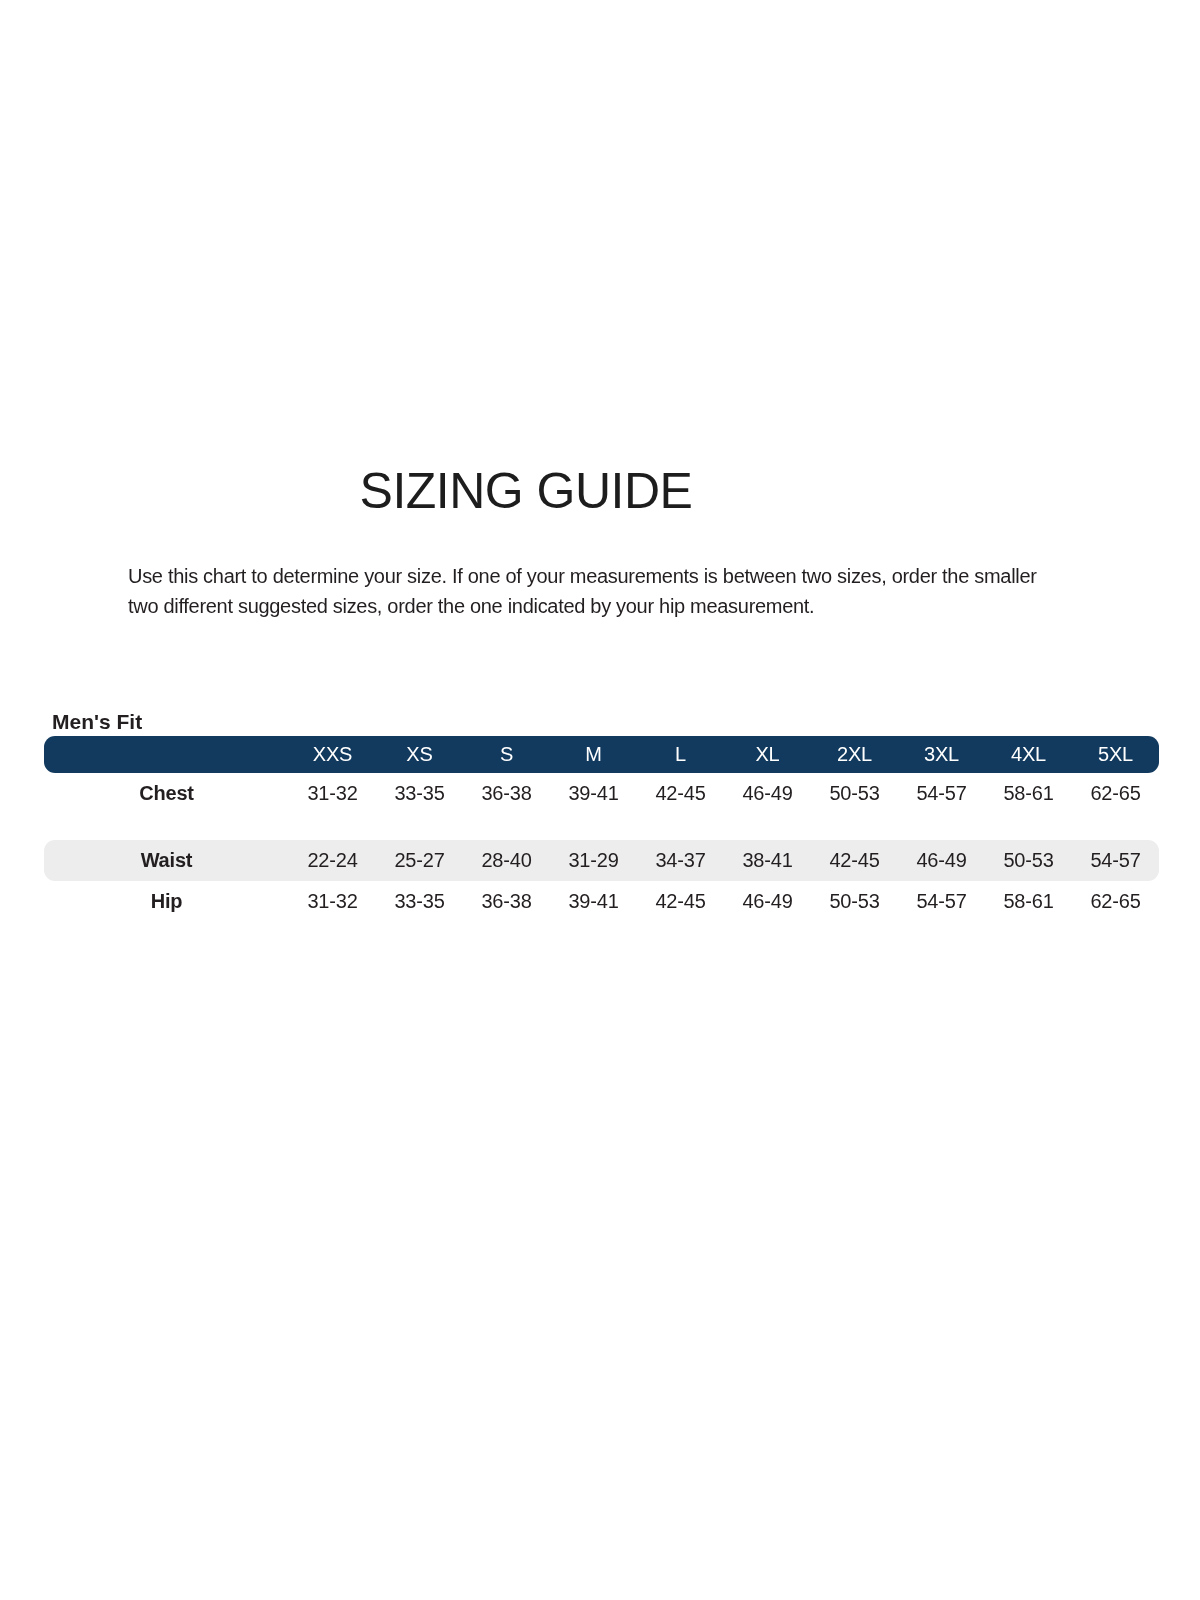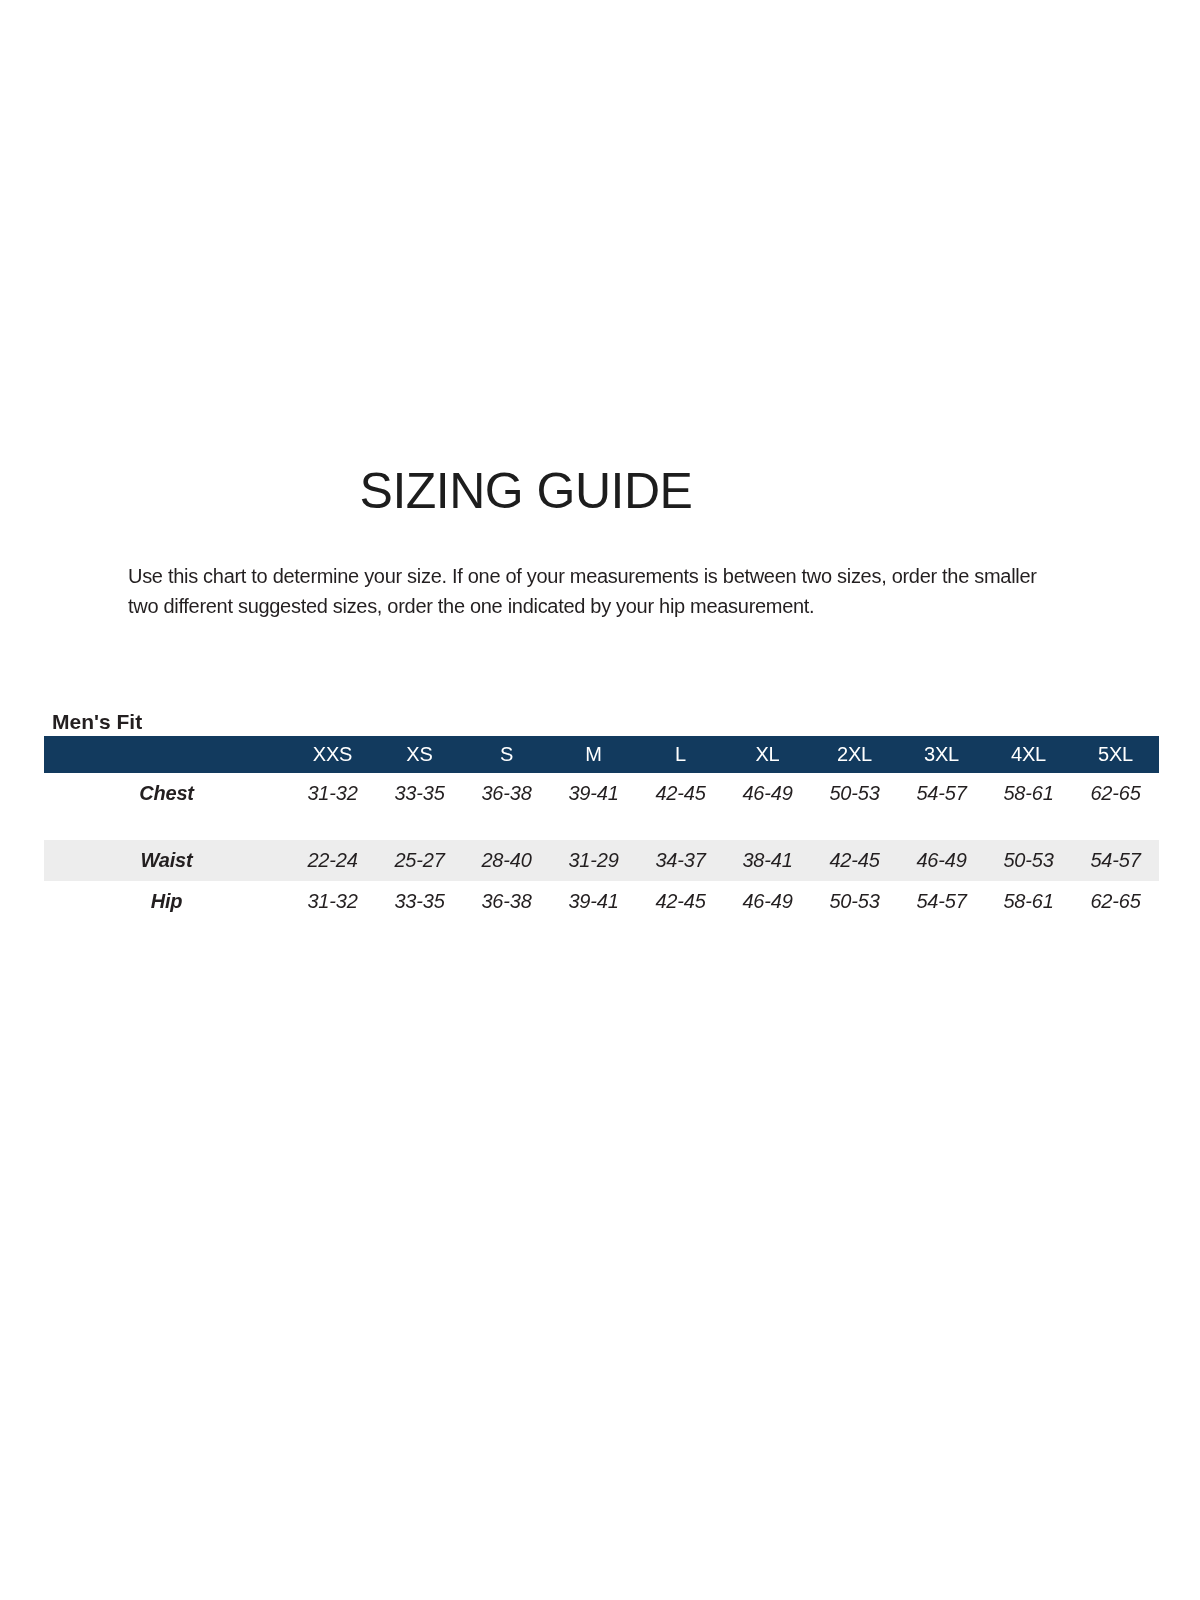--- a/index.html
+++ b/index.html
@@ -44,31 +44,32 @@
   }
   .table{
     position:absolute;
     top:736px;left:44px;
     width:1115px;
   }
   .row{
     display:grid;
     grid-template-columns:245px repeat(10, 87px);
     align-items:center;
+    border-radius:11px;
   }
   .thead{
     height:37px;
     background:var(--header-bg);
   }
   .thead .cell{
     color:#ffffff;
     font-size:20px;
     font-weight:400;
   }
-  .tr{height:41px;font-style:italic;}
+  .tr{height:41px;}
   .tr.alt{background:var(--alt-row-bg);margin-top:26px;}
   .cell{
     text-align:center;
     font-size:20px;
     letter-spacing:-0.2px;
   }
   .cell.label{font-weight:700;}
 </style>
 </head>
 <body>

